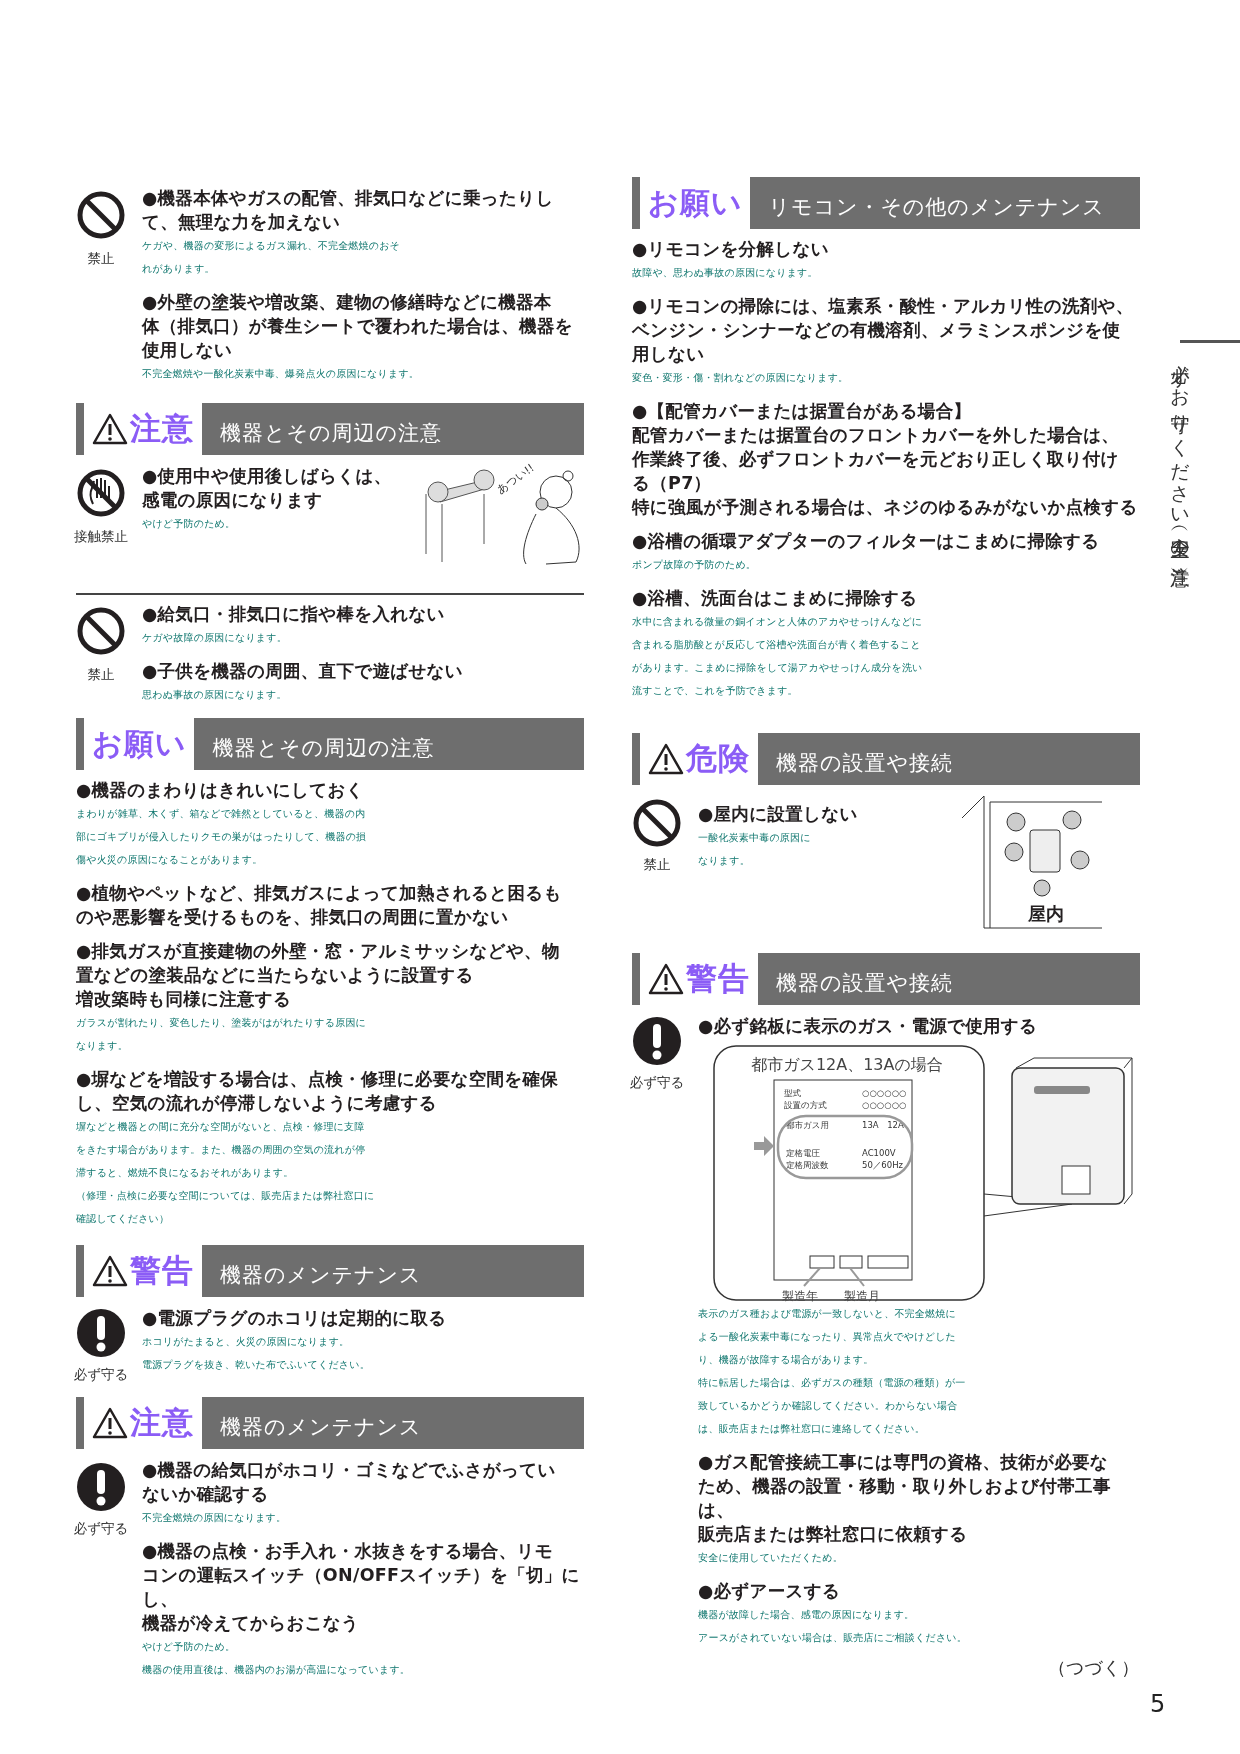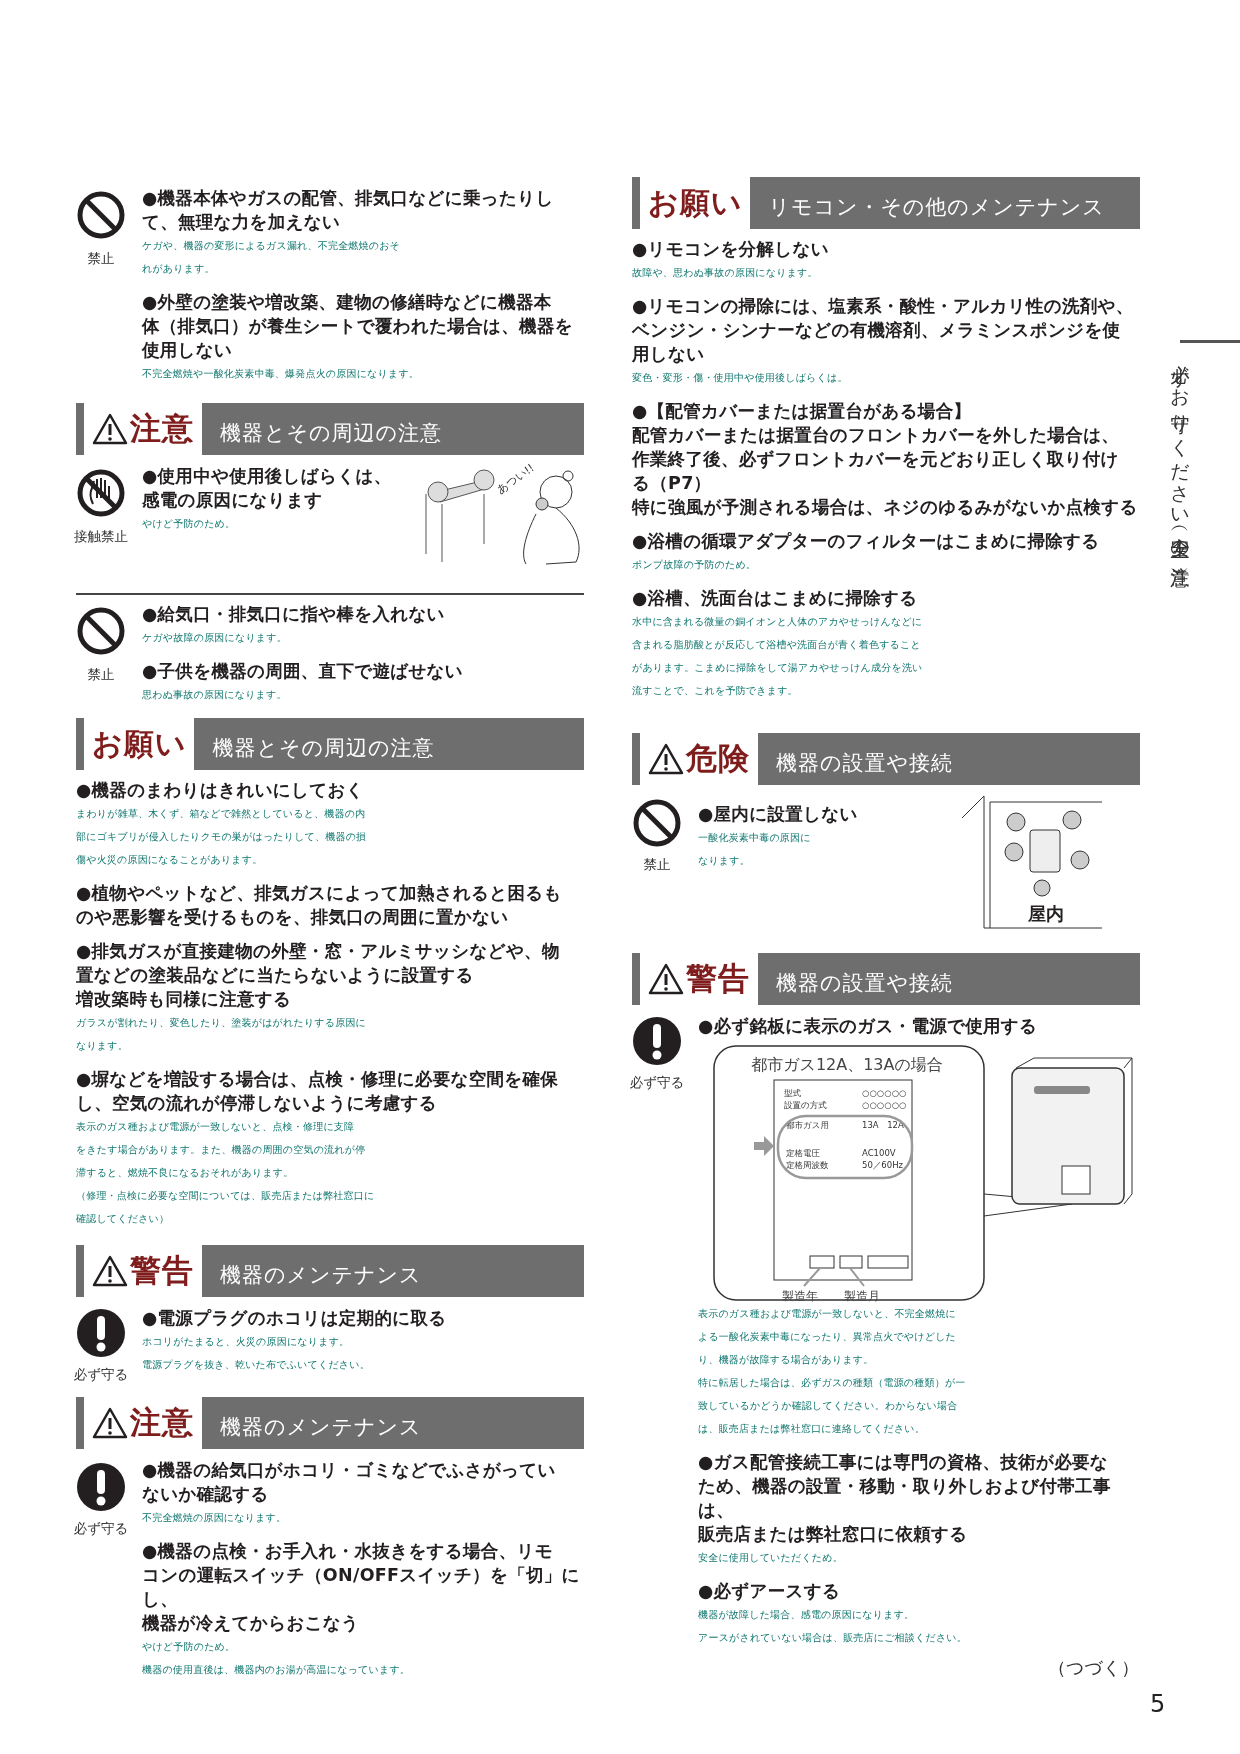--- a/index.html
+++ b/index.html
@@ -1,21 +1,21 @@
 <!DOCTYPE html>
 <html><head>
 <meta charset="utf-8">
 <style>
   html,body{margin:0;padding:0;background:#fff;}
   body{width:1240px;height:1754px;position:relative;overflow:hidden;
        font-family:"DejaVu Sans","Liberation Sans",sans-serif;color:#231f20;}
   .abs{position:absolute;}
   .hdr{position:absolute;height:52px;background:#6e6e6e;display:flex;align-items:center;}
   .hdr .tag{background:#fff;height:42px;margin-left:8px;display:flex;align-items:center;padding:12px 8px;
-            font-size:31px;font-weight:bold;color:#7f1d1d;letter-spacing:1px;}
+            font-size:31px;font-weight:bold;color:#8b5cf6;letter-spacing:1px;}
   .hdr .tag svg{width:36px;height:32px;margin-right:2px;}
   .hdr .title{color:#ffffff;font-size:21px;margin-left:18px;letter-spacing:1px;margin-top:8px;}
   .b{font-weight:bold;font-size:17.5px;line-height:24px;letter-spacing:0.3px;}
   .n{font-size:10px;line-height:23px;color:#0f766e;letter-spacing:0.2px;}
   .ic{position:absolute;width:50px;height:50px;}
   .ic-label{position:absolute;font-size:13.5px;color:#333;text-align:center;width:64px;}
   .divider{position:absolute;height:1.5px;background:#444;}
   .sidebar-text{position:absolute;left:1168px;top:350px;writing-mode:vertical-rl;font-size:19px;
                 color:#333;letter-spacing:2px;}
   .sidebar-bar{position:absolute;left:1180px;top:340px;width:60px;height:3px;background:#555;}
@@ -132,21 +132,21 @@
   <div class="b">のや悪影響を受けるものを、排気口の周囲に置かない</div>
   <div style="height:10px"></div>
   <div class="b">●排気ガスが直接建物の外壁・窓・アルミサッシなどや、物</div>
   <div class="b">置などの塗装品などに当たらないように設置する</div>
   <div class="b">増改築時も同様に注意する</div>
   <div class="n">ガラスが割れたり、変色したり、塗装がはがれたりする原因に</div>
   <div class="n">なります。</div>
   <div style="height:10px"></div>
   <div class="b">●塀などを増設する場合は、点検・修理に必要な空間を確保</div>
   <div class="b">し、空気の流れが停滞しないように考慮する</div>
-  <div class="n">表示のガス種および電源が一致しないと、点検・修理に支障</div>
+  <div class="n">塀などと機器との間に充分な空間がないと、点検・修理に支障</div>
   <div class="n">をきたす場合があります。また、機器の周囲の空気の流れが停</div>
   <div class="n">滞すると、燃焼不良になるおそれがあります。</div>
   <div class="n">（修理・点検に必要な空間については、販売店または弊社窓口に</div>
   <div class="n">確認してください）</div>
 </div>
 
 <div class="hdr" style="left:76px;top:1245px;width:508px">
   <div class="tag">
       <svg>
         <use href="#tri"></use>
@@ -200,21 +200,21 @@
     </div>
   <div class="title">リモコン・その他のメンテナンス</div>
 </div>
 <div class="abs" style="left:632px;top:237px;width:510px">
   <div class="b">●リモコンを分解しない</div>
   <div class="n">故障や、思わぬ事故の原因になります。</div>
   <div style="height:10px"></div>
   <div class="b">●リモコンの掃除には、塩素系・酸性・アルカリ性の洗剤や、</div>
   <div class="b">ベンジン・シンナーなどの有機溶剤、メラミンスポンジを使</div>
   <div class="b">用しない</div>
-  <div class="n">変色・変形・傷・使用中や使用後しばらくは。</div>
+  <div class="n">変色・変形・傷・割れなどの原因になります。</div>
   <div style="height:10px"></div>
   <div class="b">●【配管カバーまたは据置台がある場合】</div>
   <div class="b">配管カバーまたは据置台のフロントカバーを外した場合は、</div>
   <div class="b">作業終了後、必ずフロントカバーを元どおり正しく取り付け</div>
   <div class="b">る（P7）</div>
   <div class="b">特に強風が予測される場合は、ネジのゆるみがないか点検する</div>
   <div style="height:10px"></div>
   <div class="b">●浴槽の循環アダプターのフィルターはこまめに掃除する</div>
   <div class="n">ポンプ故障の予防のため。</div>
   <div style="height:10px"></div>

